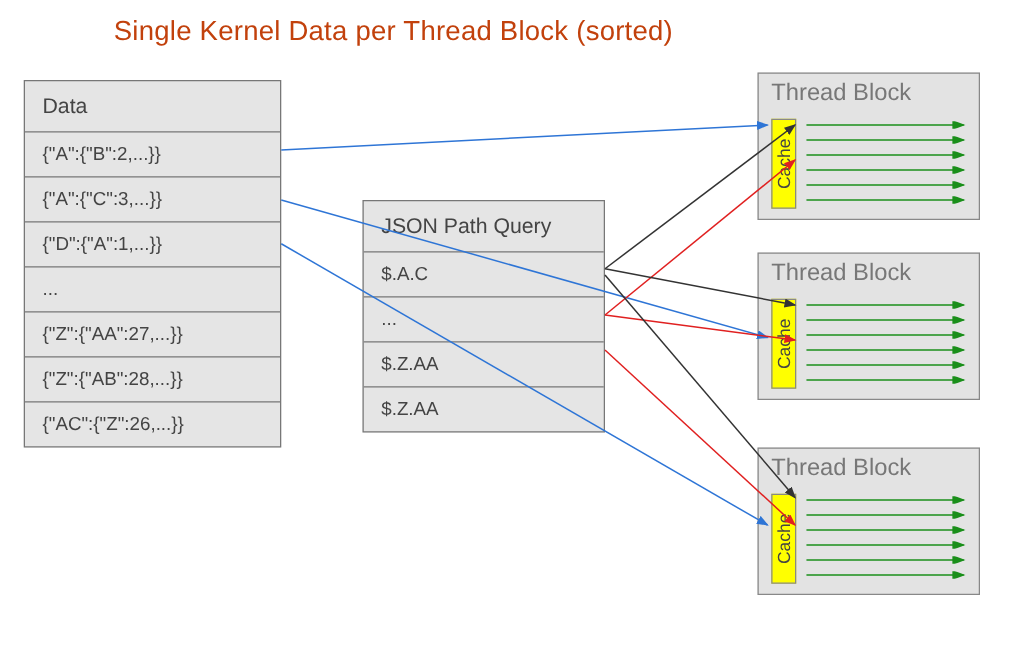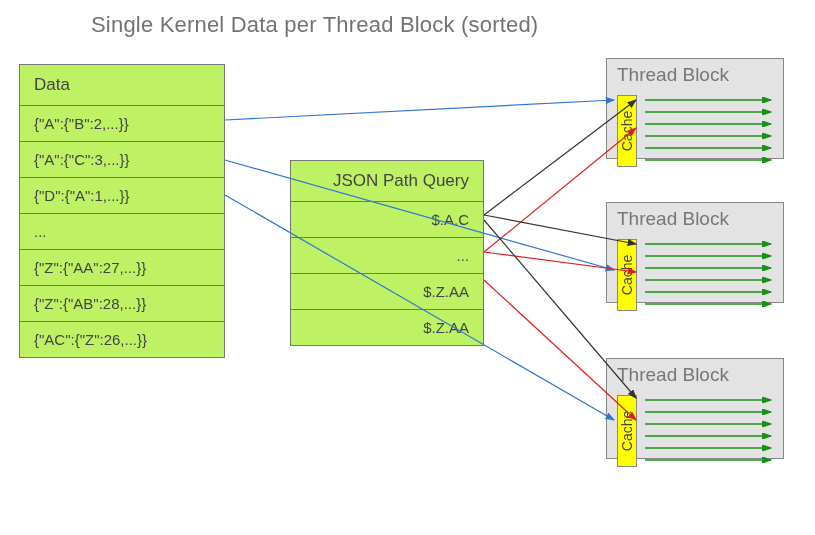--- a/index.html
+++ b/index.html
@@ -8,27 +8,27 @@
     width: 815px;
     height: 535px;
     background: #fff;
     position: relative;
   }
   .title {
     position: absolute;
     top: 12px;
     left: 91px;
     font-size: 22px;
-    color: #737373;
+    color: #c2410c;
     letter-spacing: 0.2px;
   }
   .table {
     position: absolute;
     border: 1.5px solid #777;
-    background: #bef264;
+    background: #e5e5e5;
   }
   .table-header {
     padding: 10px 14px;
     font-size: 17px;
     color: #444;
     border-bottom: 1.5px solid #777;
   }
   .table-row {
     padding: 9px 14px;
     font-size: 15px;
@@ -40,27 +40,26 @@
 
   #data-table {
     top: 64px;
     left: 19px;
     width: 206px;
   }
   #query-table {
     top: 160px;
     left: 290px;
     width: 194px;
-    text-align: right;
   }
 
   .thread-block {
     position: absolute;
     width: 178px;
-    height: 101px;
+    height: 118px;
     background: #e3e3e3;
     border: 1.5px solid #888;
     text-align: center;
   }
   .thread-block-label {
     position: absolute;
     top: 5px;
     left: 10px;
     font-size: 19px;
     color: #777;

